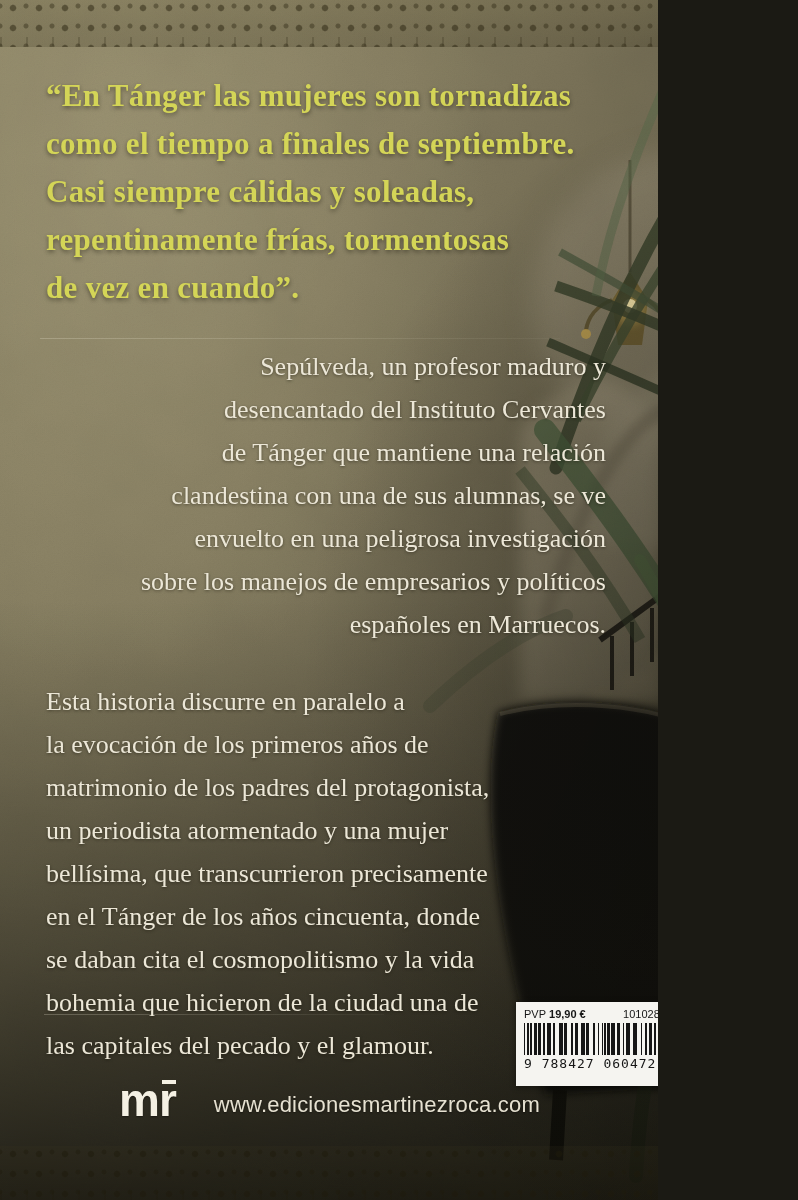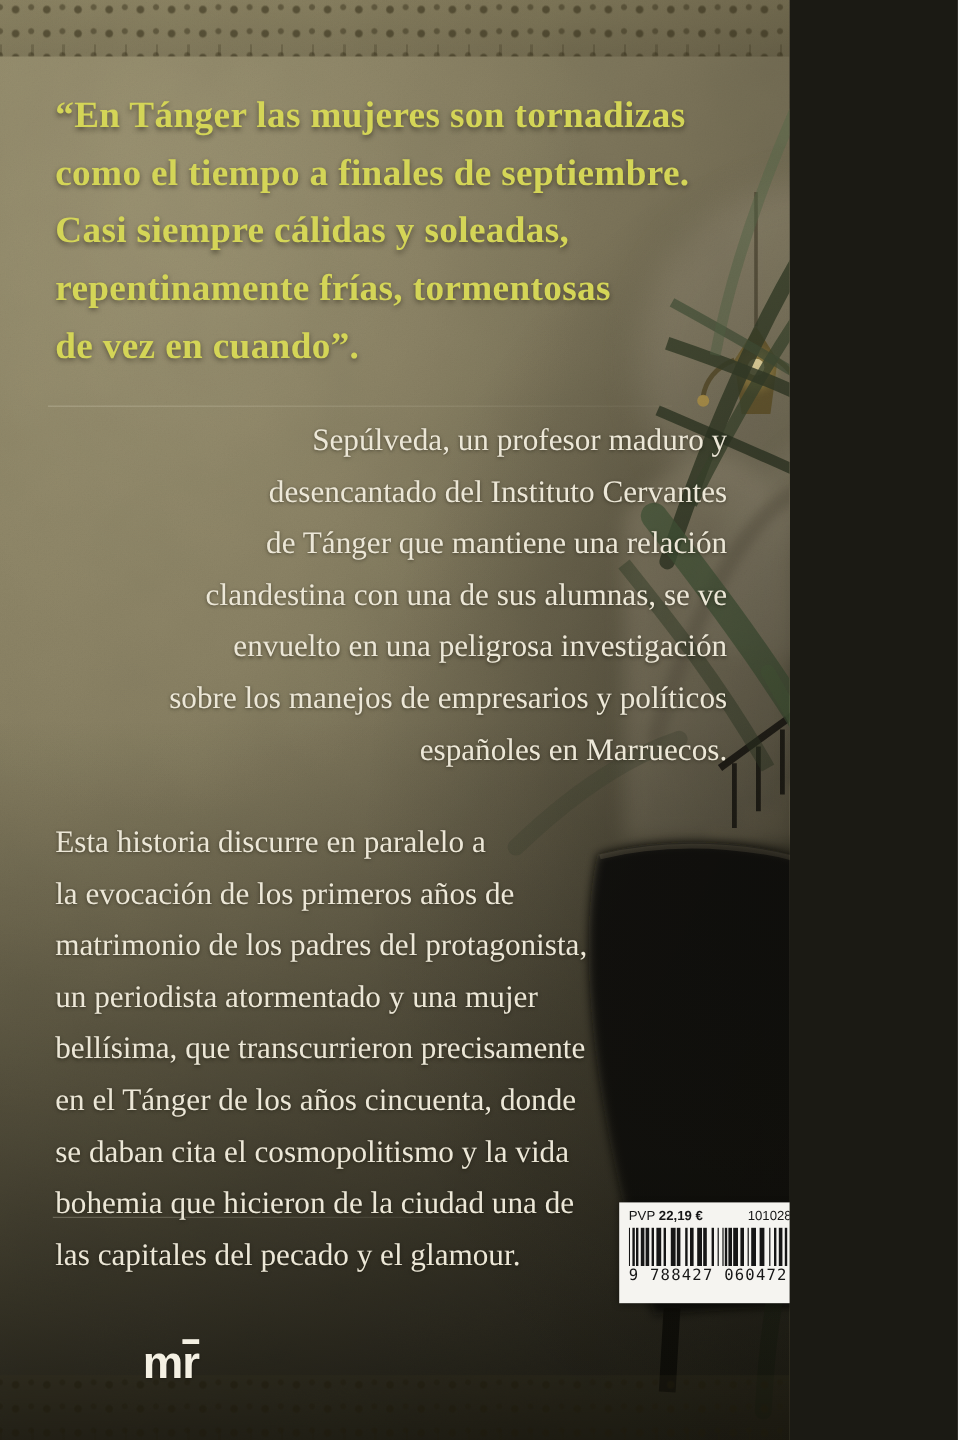--- a/index.html
+++ b/index.html
@@ -51,22 +51,22 @@
     font-family:"Liberation Sans", sans-serif; box-sizing:border-box;
     padding:6px 8px 3px 8px; box-shadow:0 1px 6px rgba(0,0,0,.45);}
   .bc-top{display:flex; justify-content:space-between; font-size:11px; line-height:12px;}
   .bc-price{font-weight:700; margin-left:3px;}
   .bars{height:32px; margin-top:3px; white-space:nowrap; overflow:hidden; font-size:0;}
   .bars i{display:inline-block; height:100%; background:var(--barcode-ink,#161616);}
   .ean{font-family:"DejaVu Sans Mono", monospace; font-size:13px; line-height:16px;
     letter-spacing:1px; margin-top:1px; white-space:nowrap;}
   
   .logo{position:absolute; left:119px; top:1088px; z-index:6;
-    font-family:"Liberation Sans", sans-serif; font-weight:700; font-size:38px; line-height:24px;
-    letter-spacing:-1px; color:#f4f0e3; text-shadow:0 1px 2px rgba(0,0,0,.4);margin-top:36px;}
+    font-family:"Liberation Sans", sans-serif; font-weight:700; font-size:46px; line-height:24px;
+    letter-spacing:-1px; color:#f4f0e3; text-shadow:0 1px 2px rgba(0,0,0,.4);}
   .logo-bar{position:absolute; top:-8px; right:0; width:14px; height:4px; background:#f4f0e3;}
   .publisher{position:absolute; left:170px; top:1094px; z-index:6;
     font-family:"Liberation Sans", sans-serif; font-size:20px; letter-spacing:.6px;
     color:var(--footer-text,#e6e1d1); text-shadow:0 1px 2px rgba(0,0,0,.4);}
   .website{position:absolute; right:118px; top:1092px; z-index:6;
     font-family:"Liberation Sans", sans-serif; font-size:22px; letter-spacing:.2px;
     color:var(--footer-text,#e6e1d1); text-shadow:0 1px 2px rgba(0,0,0,.4);}
 </style>
 </head>
 <body>
@@ -185,22 +185,23 @@
 matrimonio de los padres del protagonista,
 un periodista atormentado y una mujer
 bellísima, que transcurrieron precisamente
 en el Tánger de los años cincuenta, donde
 se daban cita el cosmopolitismo y la vida
 bohemia que hicieron de la ciudad una de
 las capitales del pecado y el glamour.</p>
 
   <div class="barcode">
     <div class="bc-top">
-      <span><span>PVP</span><span class="bc-price">22,19 €</span></span>
+      <span><span>PVP</span><span class="bc-price">19,90 €</span></span>
       <span>10102849</span>
     </div>
     <div class="bars"><i style="width: 1.3px; margin-right: 1.3px;"></i><i style="width: 2.6px; margin-right: 1.3px;"></i><i style="width: 1.3px; margin-right: 2.6px;"></i><i style="width: 2.6px; margin-right: 1.3px;"></i><i style="width: 2.6px; margin-right: 2.6px;"></i><i style="width: 1.3px; margin-right: 2.6px;"></i><i style="width: 3.9px; margin-right: 1.3px;"></i><i style="width: 2.6px; margin-right: 3.9px;"></i><i style="width: 3.9px; margin-right: 1.3px;"></i><i style="width: 2.6px; margin-right: 3.9px;"></i><i style="width: 2.6px; margin-right: 1.3px;"></i><i style="width: 3.9px; margin-right: 2.6px;"></i><i style="width: 3.9px; margin-right: 1.3px;"></i><i style="width: 2.6px; margin-right: 3.9px;"></i><i style="width: 2.6px; margin-right: 2.6px;"></i><i style="width: 1.3px; margin-right: 2.6px;"></i><i style="width: 1.3px; margin-right: 1.3px;"></i><i style="width: 1.3px; margin-right: 1.3px;"></i><i style="width: 2.6px; margin-right: 1.3px;"></i><i style="width: 3.9px; margin-right: 2.6px;"></i><i style="width: 2.6px; margin-right: 2.6px;"></i><i style="width: 1.3px; margin-right: 2.6px;"></i><i style="width: 3.9px; margin-right: 2.6px;"></i><i style="width: 3.9px; margin-right: 3.9px;"></i><i style="width: 1.3px; margin-right: 2.6px;"></i><i style="width: 2.6px; margin-right: 1.3px;"></i><i style="width: 3.9px; margin-right: 1.3px;"></i><i style="width: 2.6px; margin-right: 3.9px;"></i><i style="width: 1.3px; margin-right: 1.3px;"></i><i style="width: 2.6px; margin-right: 0px;"></i></div>
     <div class="ean">9 788427 060472</div>
   </div>
 
   <span class="logo"><span>mr</span><span class="logo-bar"></span></span>
+  <span class="website">www.edicionesmartinezroca.com</span>
 
 </div>
 
 </body></html>

